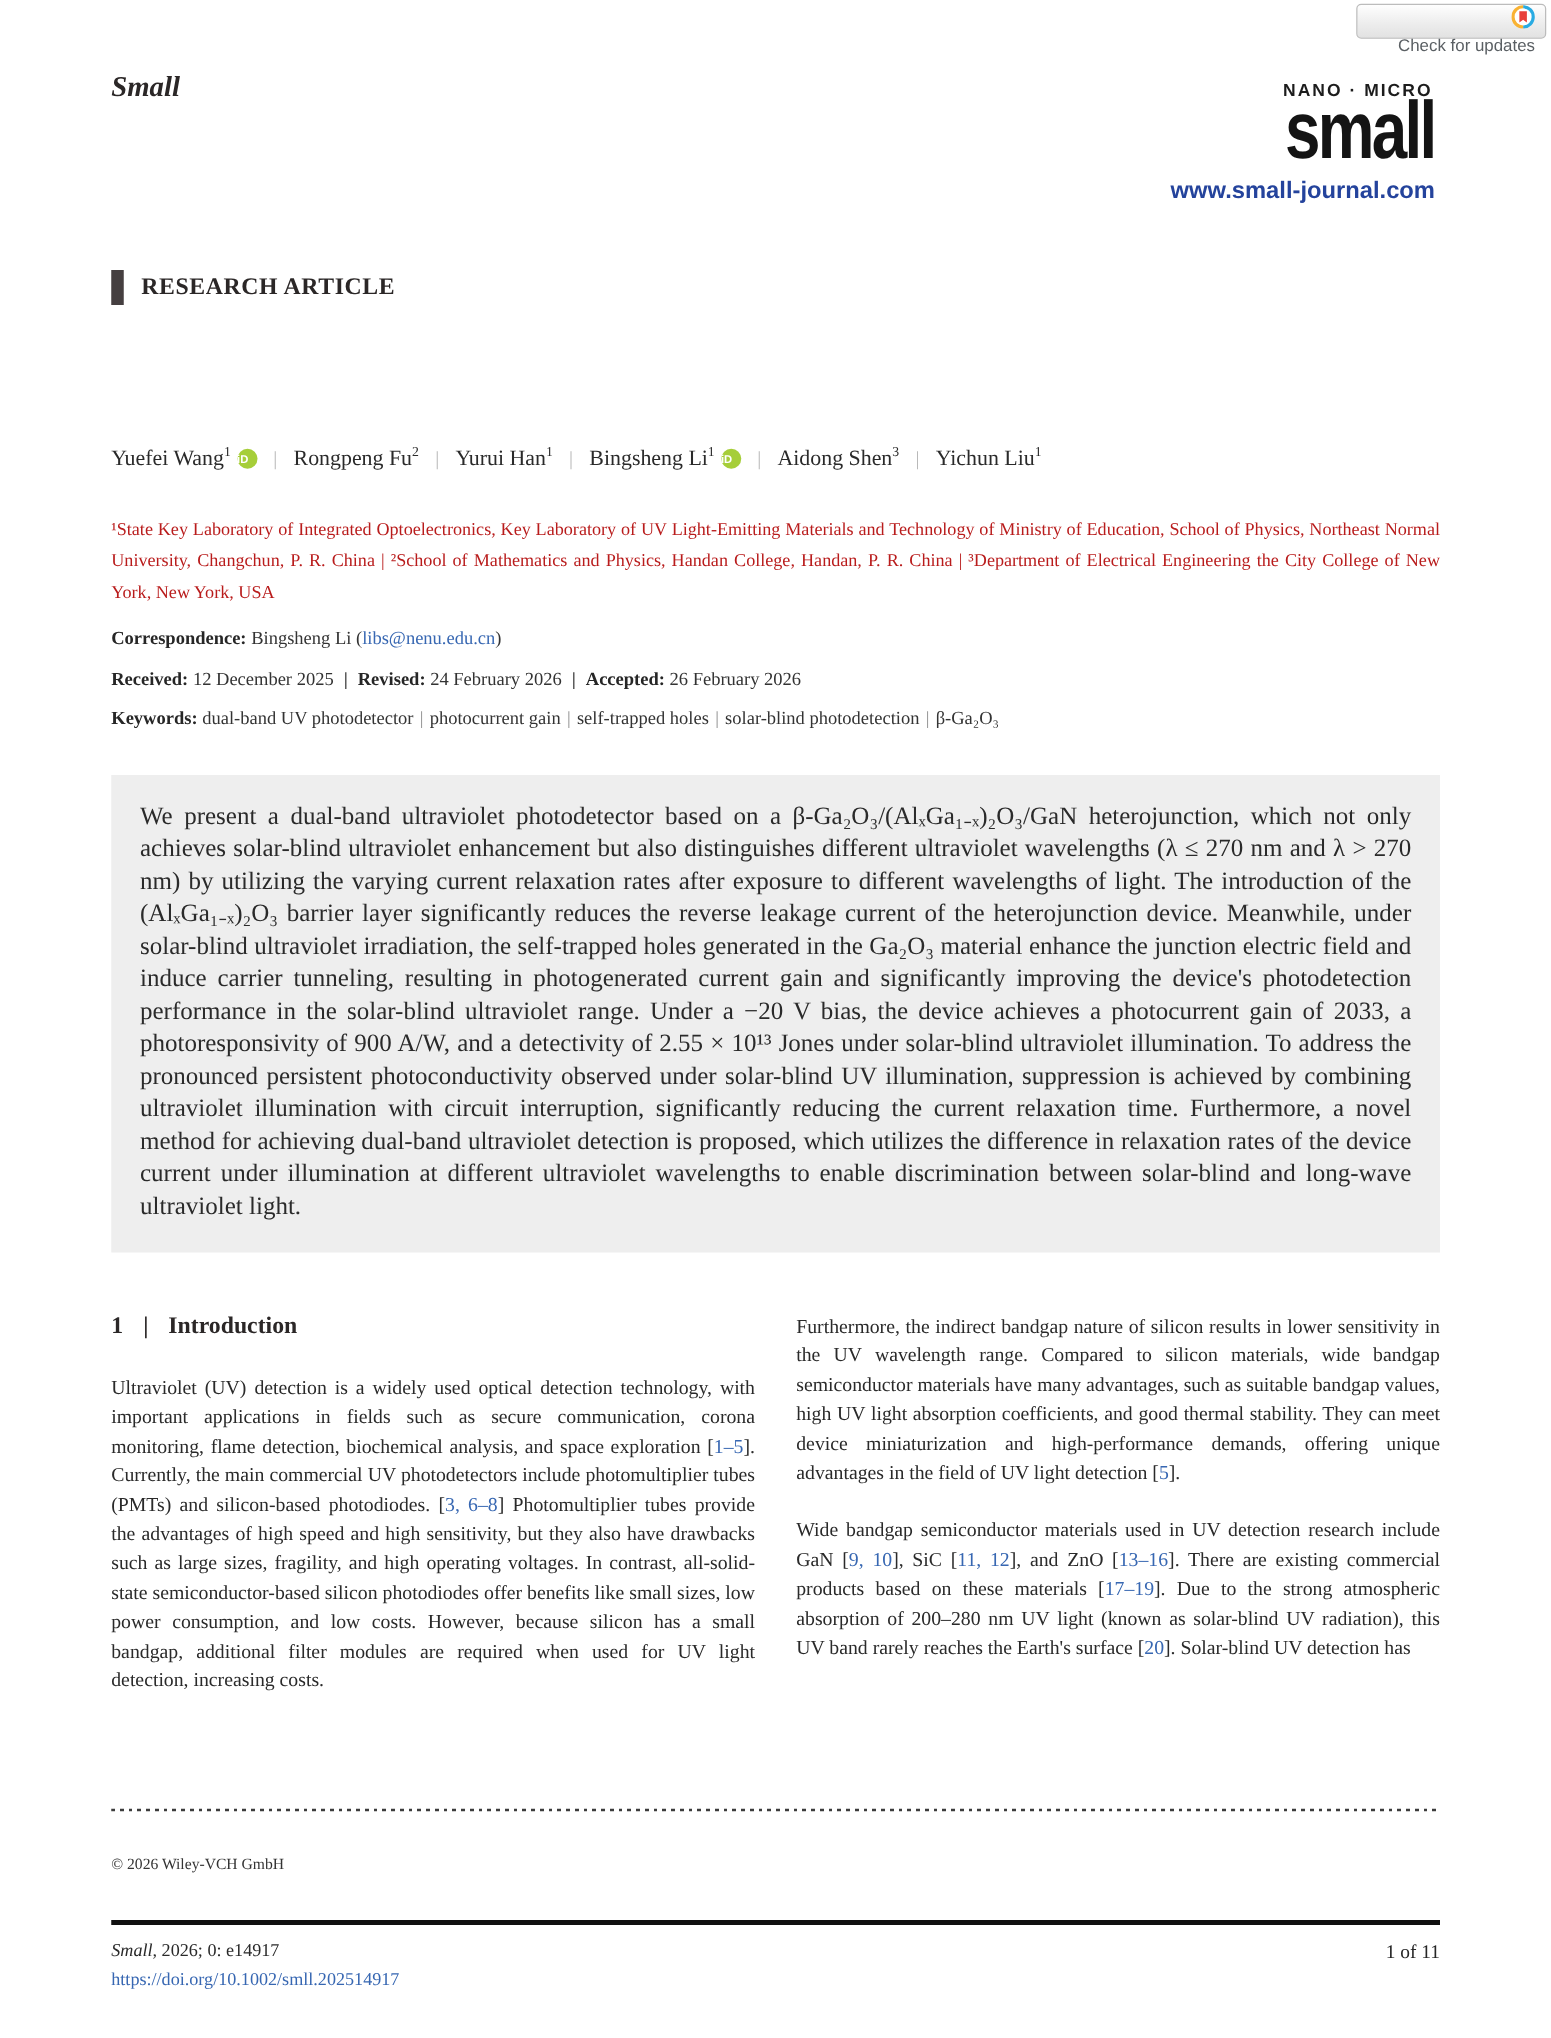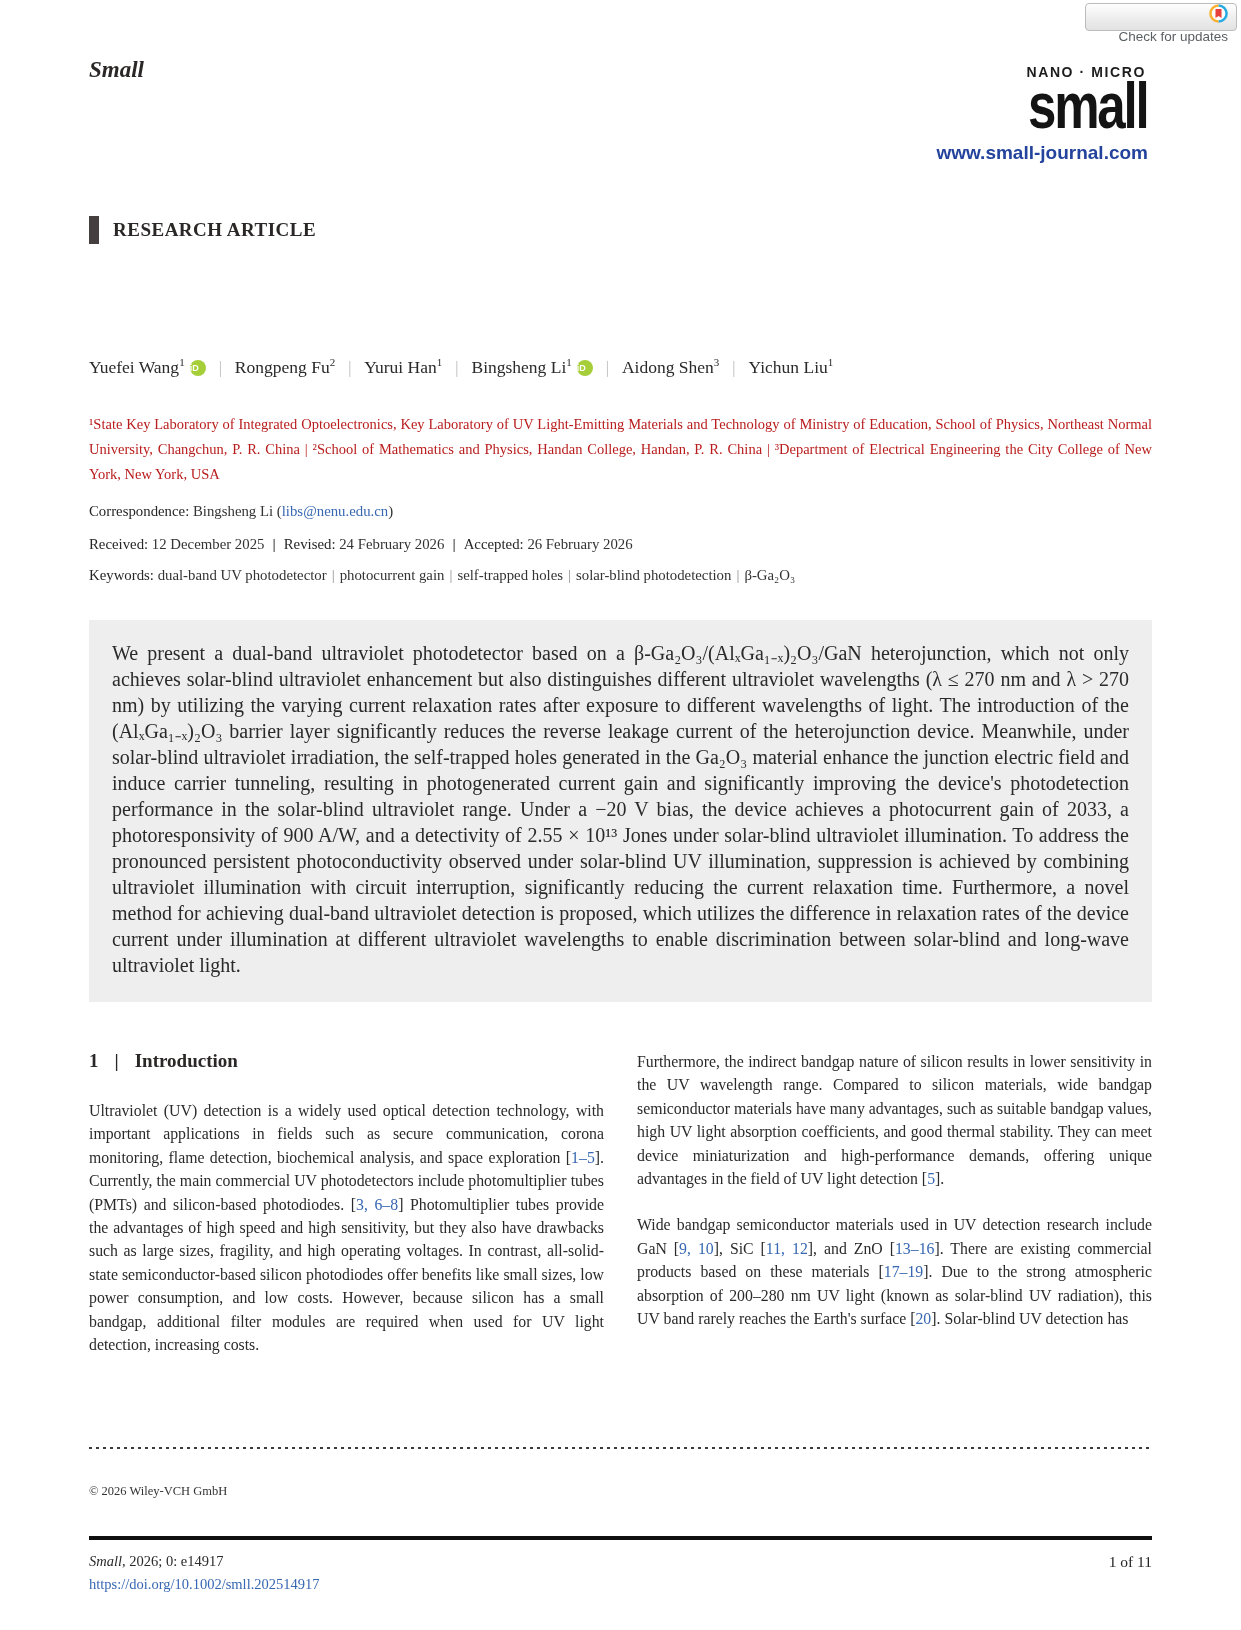--- a/index.html
+++ b/index.html
@@ -49,21 +49,21 @@
   }
   .adiv { color:#b9b9b9; margin:0 13px; font-size:16px; }
   .affiliations {
     position:absolute; left:89px; top:412px; width:1063px;
     font-size:14.5px; line-height:25px; color:#b91c1c; text-align:justify;
   }
   .metaline { position:absolute; left:89px; width:1063px; font-size:14.8px; color:#333; }
   .m-corr { top:503px; }
   .m-dates { top:536px; }
   .m-keys { top:567px; }
-  .seg-b { font-weight:normal; color:#262626; }
+  .seg-b { font-weight:bold; color:#262626; }
   .seg-cite, .seg-link { color:#3767b2; cursor:pointer; }
   .seg-sep { font-weight:bold; color:#444; margin:0 8px; }
   .seg-sepl { color:#8f8f8f; margin:0 5px; }
   
   .abstract {
     position:absolute; left:89px; top:620px; width:1063px;
     background:#eeeeee; padding:20px 23px 24px 23px;
   }
   .abstract h2 { font-size:19px; font-weight:bold; letter-spacing:0.3px; color:#2b2727; margin-bottom:9px; }
   .abstract p { font-size:20px; line-height:26px; text-align:justify; color:#2a2a2a; }

